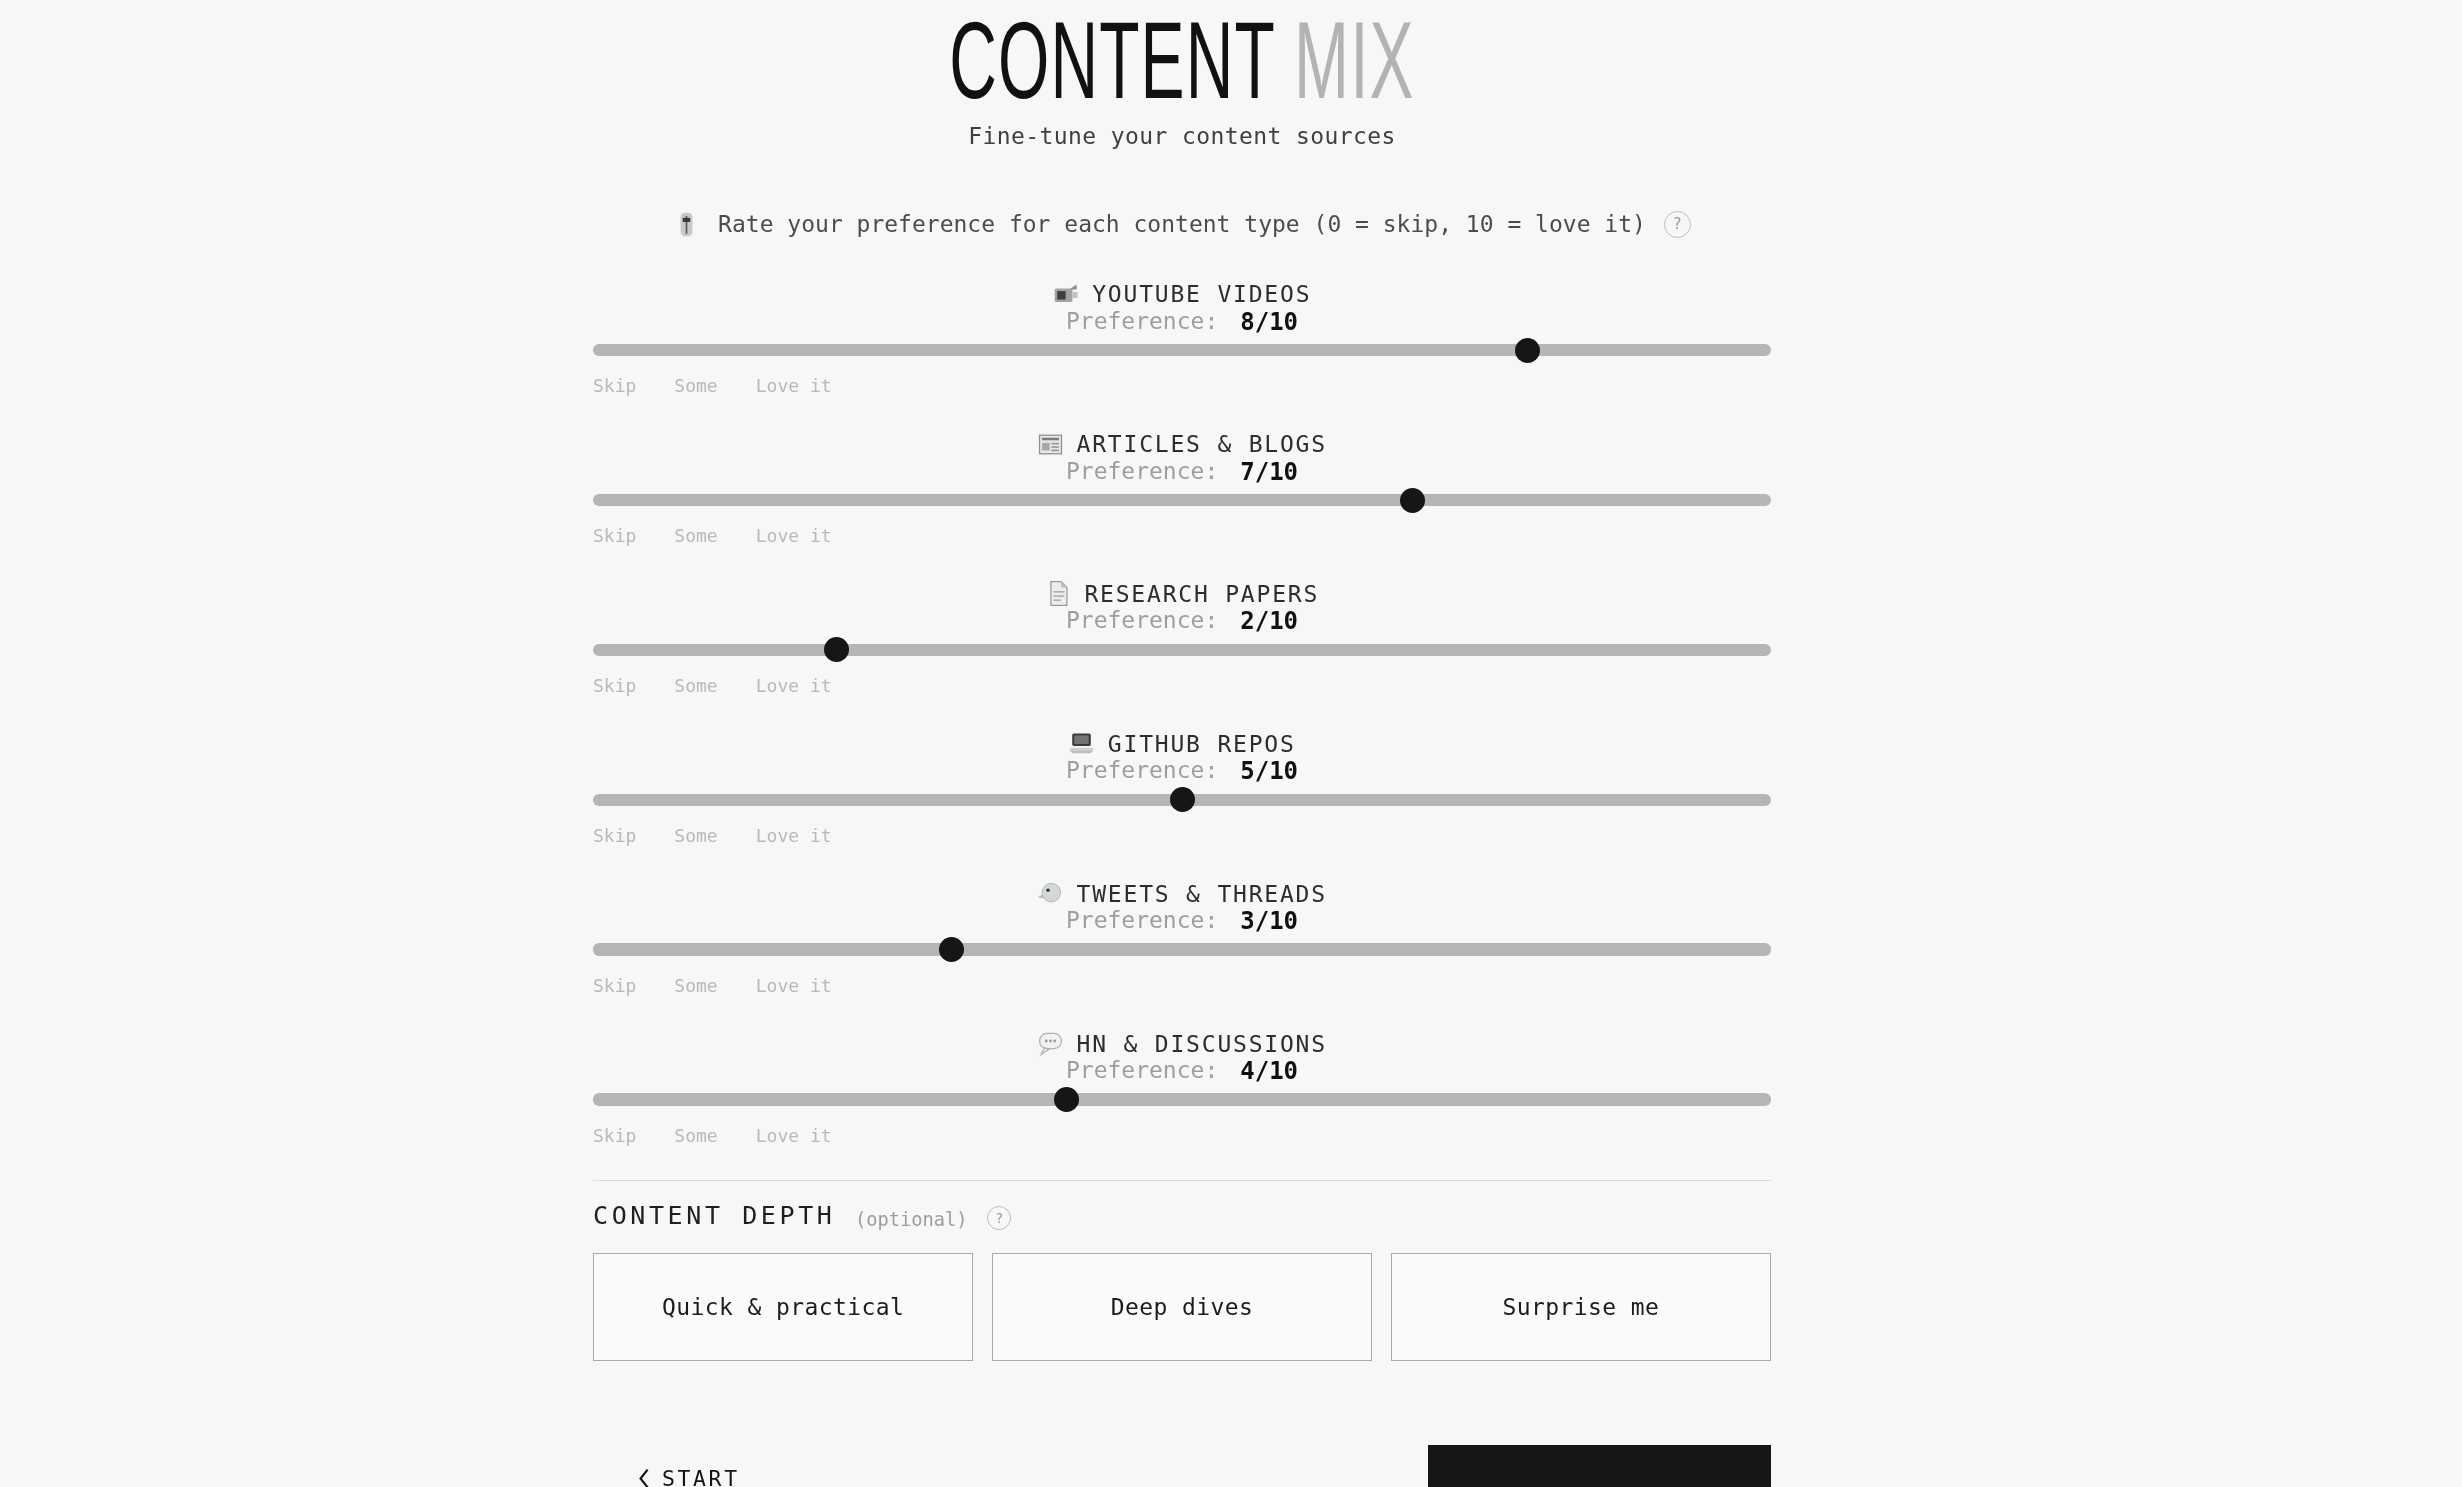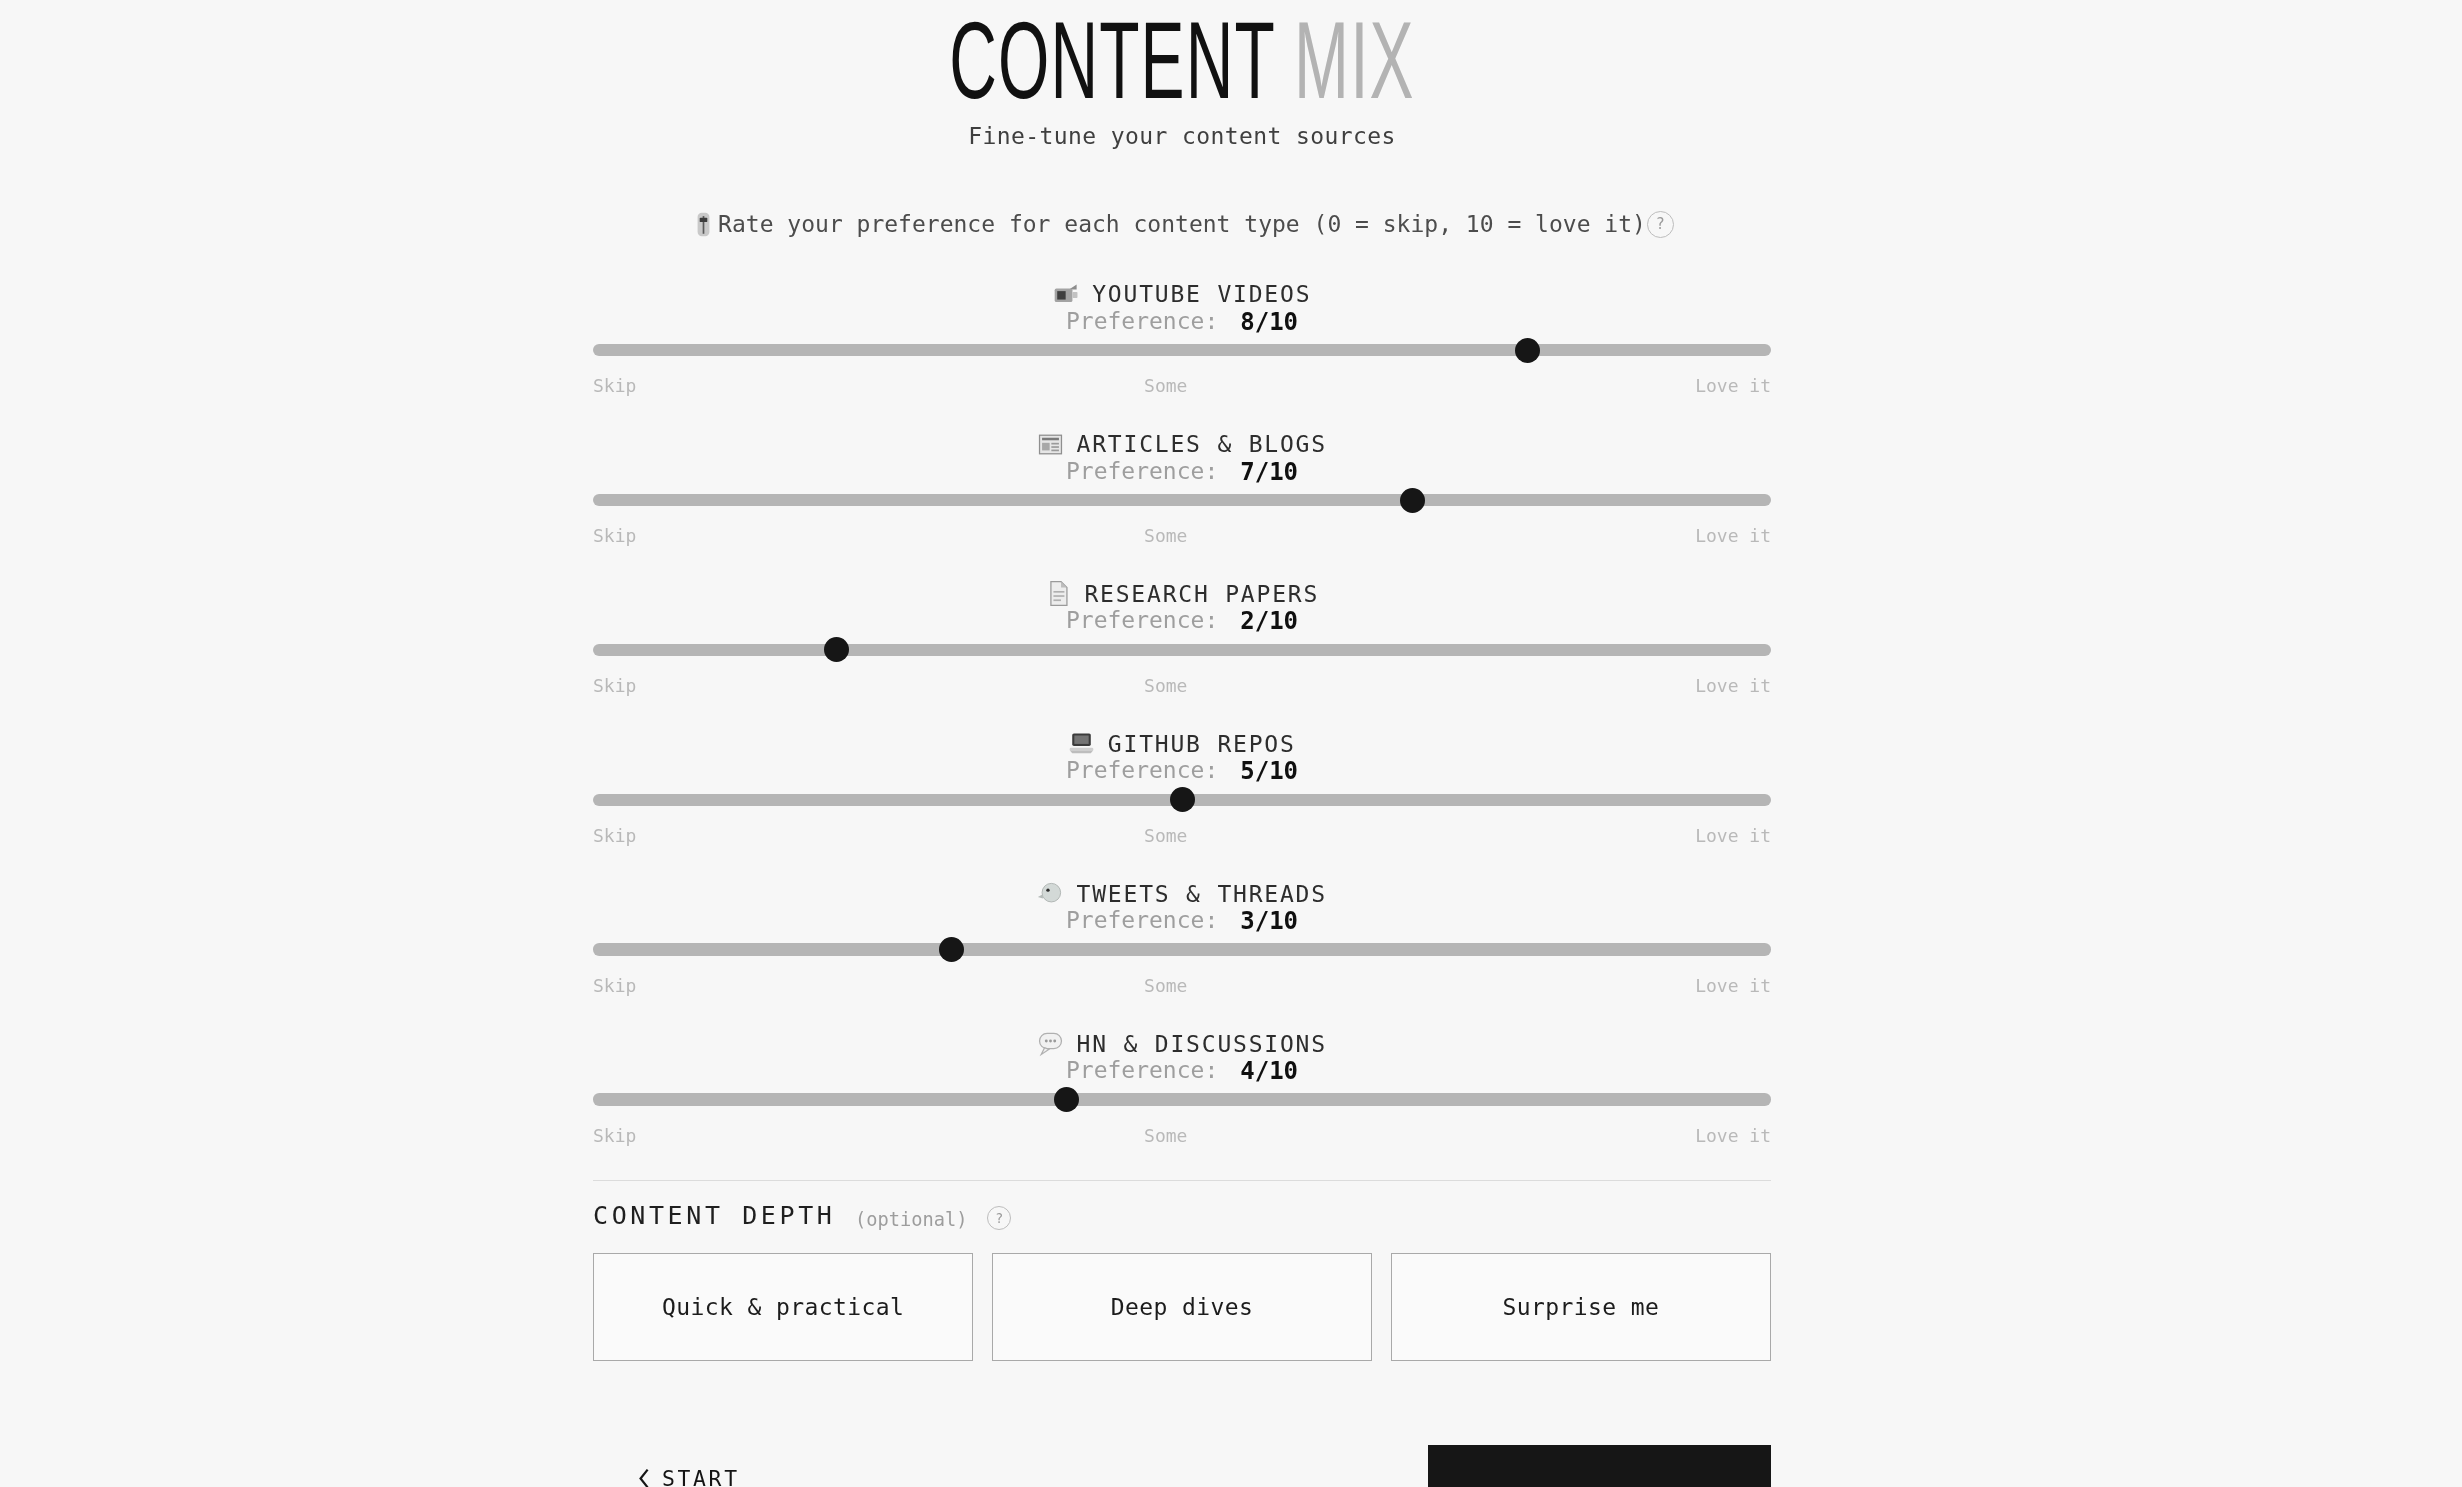--- a/index.html
+++ b/index.html
@@ -40,21 +40,21 @@
     color: #3f3f3f;
     letter-spacing: 0.4px;
   }
 
   
   .rate-header {
     margin-top: 62px;
     display: flex;
     justify-content: center;
     align-items: center;
-    gap: 1px;
+    gap: 18px;
   }
   .rate-header .rate-text {
     font-size: 23px;
     color: #4c4c4c;
   }
   .qmark {
     width: 27px; height: 27px;
     border: 1.8px solid #bdbdbd;
     border-radius: 50%;
     display: inline-flex;
@@ -100,21 +100,21 @@
   .thumb {
     position: absolute;
     top: -6.2px;
     width: 25px; height: 25px;
     border-radius: 50%;
     background: #161616;
   }
   .scale-labels {
     margin-top: 12.5px;
     display: flex;
-    justify-content: space-between;
+    justify-content: flex-start;
     font-size: 18px;
     line-height: 21.4px;
     color: #b9b9b9;
     gap: 38px;
   }
 
   
   .divider { border: none; border-top: 0.9px solid #dcdcdc; height: 0; }
   .depth-header {
     margin-top: 20px;

